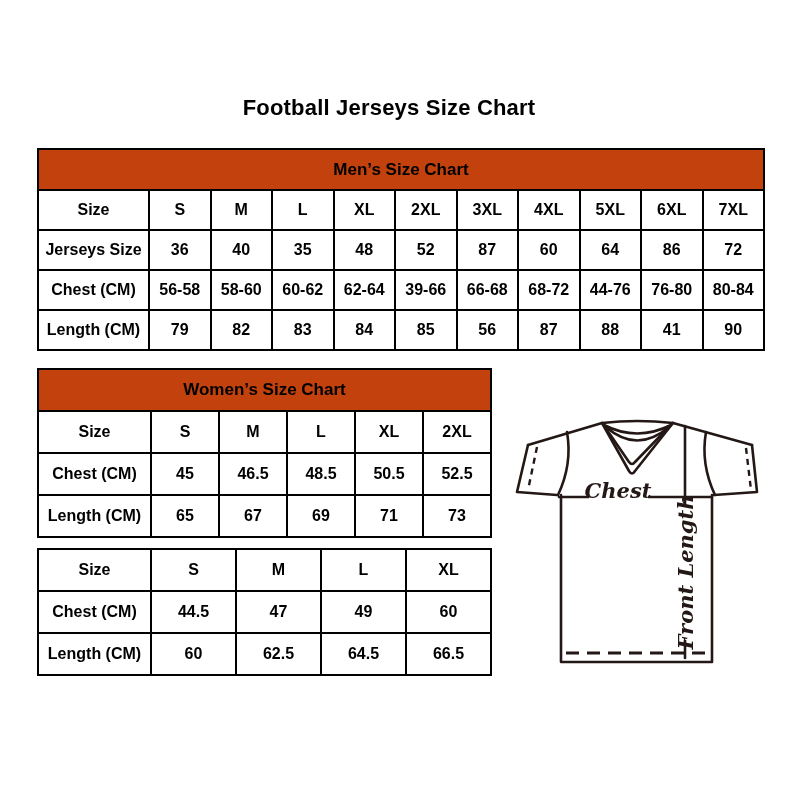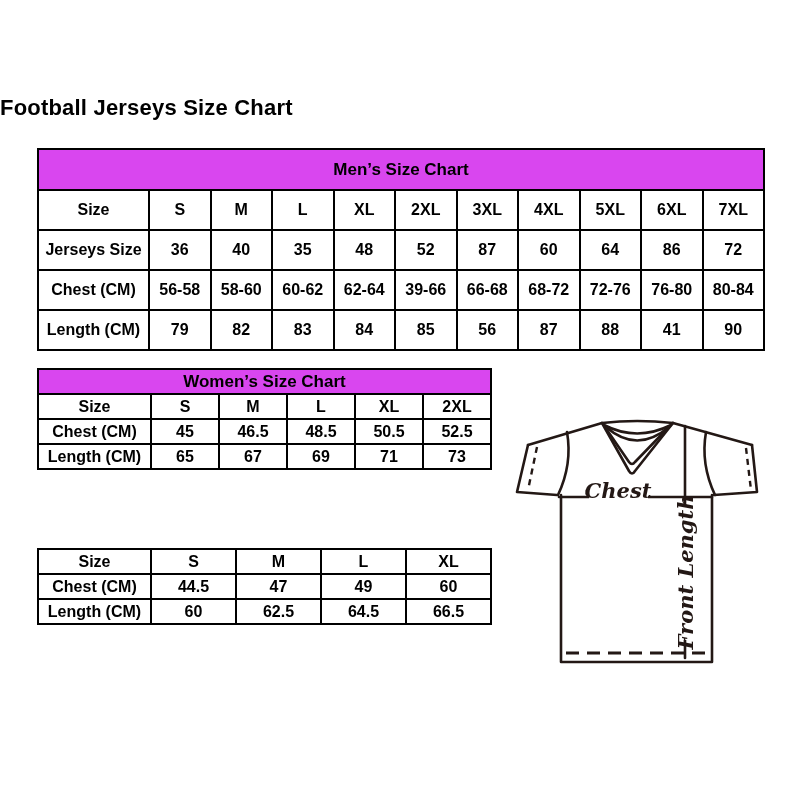--- a/index.html
+++ b/index.html
@@ -2,39 +2,39 @@
 <html><head>
 <meta charset="utf-8">
 <style>
   html,body{margin:0;padding:0;}
   body{
     width:800px;height:800px;position:relative;background:#ffffff;
     font-family:"Liberation Sans",sans-serif;color:#000;overflow:hidden;
   }
   .page-title{
     position:absolute;top:95px;left:0;width:778px;
-    text-align:left;font-size:22px;font-weight:bold;letter-spacing:0.2px;
+    text-align:center;font-size:22px;font-weight:bold;letter-spacing:0.2px;
   }
   .tbl{position:absolute;}
   .tbl table{
     border-collapse:collapse;table-layout:fixed;width:100%;
   }
   .tbl td{
     border:2px solid #000;text-align:center;vertical-align:middle;
     font-weight:bold;font-size:16px;padding:0;white-space:nowrap;
   }
   .tbl tr.hdr td{
-    background:#d946ef;font-size:17px;
+    background:#c2410c;font-size:17px;
   }
   .tbl-mens{left:37px;top:148px;width:728px;}
   .tbl-mens tr{height:40px;}
   .tbl-mens tr.hdr{height:41px;}
   .tbl-mens col.c-label{width:111px;}
   .tbl-small{left:37px;top:368px;width:455px;}
-  .tbl-small tr{height:25px;}
+  .tbl-small tr{height:42px;}
   .tbl-small col.c-label{width:113px;}
   .tbl-youth{top:548px;}
   .jersey-svg{position:absolute;left:0;top:0;pointer-events:none;}
   .jersey-line{stroke:#231815;stroke-width:2.6;fill:none;stroke-linecap:round;stroke-linejoin:round;}
   .jersey-dash{stroke:#231815;stroke-width:2.4;fill:none;stroke-dasharray:6 5;}
   .jersey-hem{stroke:#231815;stroke-width:3;fill:none;stroke-dasharray:13 8;}
   .jersey-text{
     font-family:"DejaVu Serif",serif;font-style:italic;font-weight:bold;
     fill:#231815;
   }
@@ -82,21 +82,21 @@
       </tr>
       <tr>
         <td>Chest (CM)</td>
         <td>56-58</td>
         <td>58-60</td>
         <td>60-62</td>
         <td>62-64</td>
         <td>39-66</td>
         <td>66-68</td>
         <td>68-72</td>
-        <td>72-76</td>
+        <td>44-76</td>
         <td>76-80</td>
         <td>80-84</td>
       </tr>
       <tr>
         <td>Length (CM)</td>
         <td>79</td>
         <td>82</td>
         <td>83</td>
         <td>84</td>
         <td>85</td>

